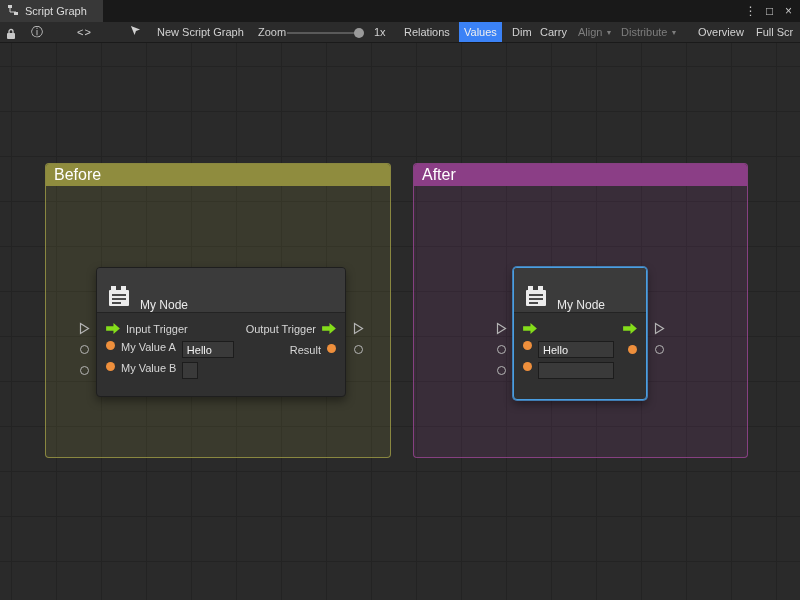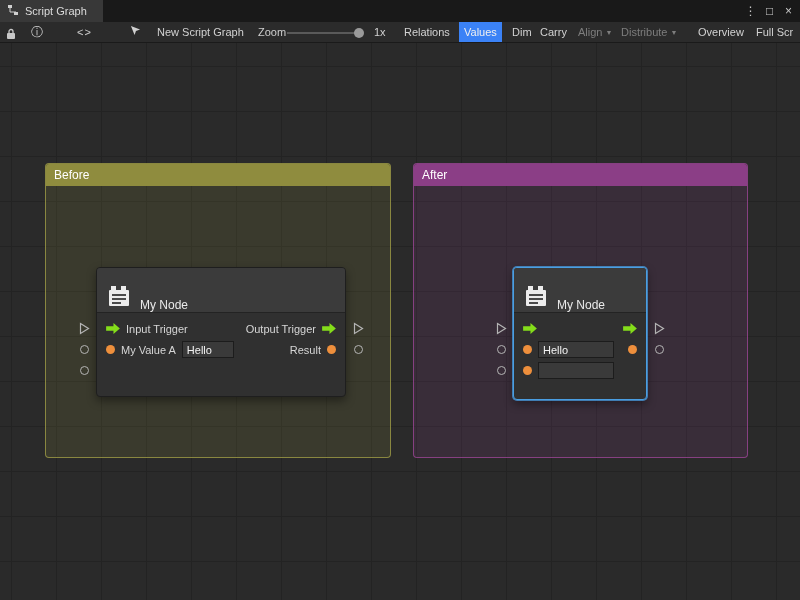--- a/index.html
+++ b/index.html
@@ -31,38 +31,38 @@
   .b-relations{left:399px;} .b-values{left:459px;} .b-dim{left:507px;} .b-carry{left:535px;}
   .b-align{left:573px;} .b-distribute{left:616px;} .b-overview{left:693px;} .b-fullscreen{left:751px;}
 
   
   .canvas { position:absolute; top:43px; left:0; width:800px; height:557px; background-color:#2a2a2a;
     background-image:linear-gradient(#232323 1px, transparent 1px), linear-gradient(90deg,#232323 1px, transparent 1px);
     background-size:45px 45px; background-position:11px 23px; }
 
   
   .group { position:absolute; border-radius:4px; }
-  .group-title { height:22px; line-height:22px; padding-left:8px; font-size:12px; color:#ffffff; border-radius:3px 3px 0 0; }
+  .group-title { height:22px; line-height:22px; padding-left:8px; font-size:16px; color:#ffffff; border-radius:3px 3px 0 0; }
   .g-before { left:45px; top:120px; width:346px; height:295px; background:rgba(143,140,62,0.16); border:1px solid rgba(152,149,68,0.85); }
   .g-before .group-title { background:#8f8c3e; }
   .g-after { left:413px; top:120px; width:335px; height:295px; background:rgba(139,62,134,0.16); border:1px solid rgba(148,68,142,0.85); }
   .g-after .group-title { background:#8b3e86; }
 
   
   .nwrap { position:absolute; }
   .nw-before { left:96px; top:224px; width:250px; }
   .nw-after { left:513px; top:224px; width:134px; }
   .node { position:relative; background:#303030; border:1px solid #1e1e1e; border-radius:4px; box-shadow:0 4px 10px rgba(0,0,0,0.4); }
   .nw-before .node { width:250px; height:130px; }
   .nw-after .node { width:134px; height:133px; border-color:#4a9ee2; box-shadow:0 0 0 1px rgba(74,158,226,0.75), 0 4px 10px rgba(0,0,0,0.4); }
   .nhead { height:45px; display:flex; align-items:flex-end; gap:9px; padding:0 10px; background:#3b3b3b; border-bottom:1px solid #232323; border-radius:3px 3px 0 0; }
   .ntitle { font-size:12px; color:#eaeaea; }
   .nbody { padding-top:5px; }
   .prow { height:21px; display:flex; align-items:center; justify-content:space-between; padding:0 9px; }
-  .pg { display:flex; align-items:center; gap:6px; }
+  .pg { display:flex; gap:6px; }
   .plabel { font-size:11px; color:#d6d6d6; white-space:nowrap; }
   .vdot { width:9px; height:9px; border-radius:50%; background:#ee8f3c; flex:0 0 auto; }
   .vfield { height:17px; background:#3a3a3a; border:1px solid #1c1c1c; border-radius:0; color:#f2f2f2; font-size:11px; padding:0 4px; outline:none; font-family:"Liberation Sans", sans-serif; }
   .f-hello-b { width:52px; }
   .f-empty-b { width:16px; }
   .f-after { width:76px; }
   .ext { position:absolute; }
   .ecirc { width:9px; height:9px; border:1px solid #b5b5b5; border-radius:50%; background:transparent; }
 </style>
 </head>
@@ -178,20 +178,27 @@
             <span class="pg">
               <span class="vdot"></span>
               <span class="plabel">My Value A</span>
               <input class="vfield f-hello-b" value="Hello" style="">
             </span>
             <span class="pg">
               <span class="plabel">Result</span>
               <span class="vdot"></span>
             </span>
           </div>
+          <div class="prow">
+            <span class="pg">
+              <span class="vdot"></span>
+              <span class="plabel">My Value B</span>
+              <input class="vfield f-empty-b" value="" style="">
+            </span>
+          </div>
         </div>
       </div>
     </div>
 
     <div class="nwrap nw-after">
       <svg class="ext" style="left:-17px;top:55px" width="11" height="13" viewBox="0 0 11 13">
           <path d="M1.5 1.5 L9.5 6.5 L1.5 11.5 Z" fill="none" stroke="#b5b5b5" stroke-width="1.2"></path>
         </svg>
       <span class="ext ecirc" style="left:-16px;top:78px"></span>
       <span class="ext ecirc" style="left:-16px;top:99px"></span>

